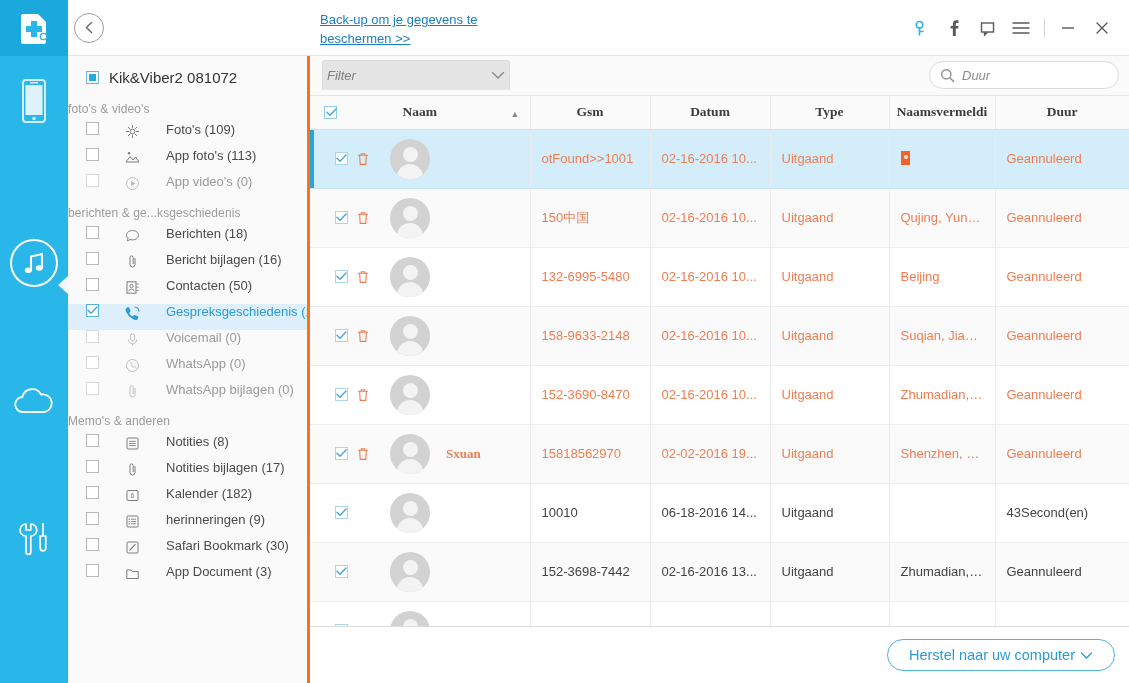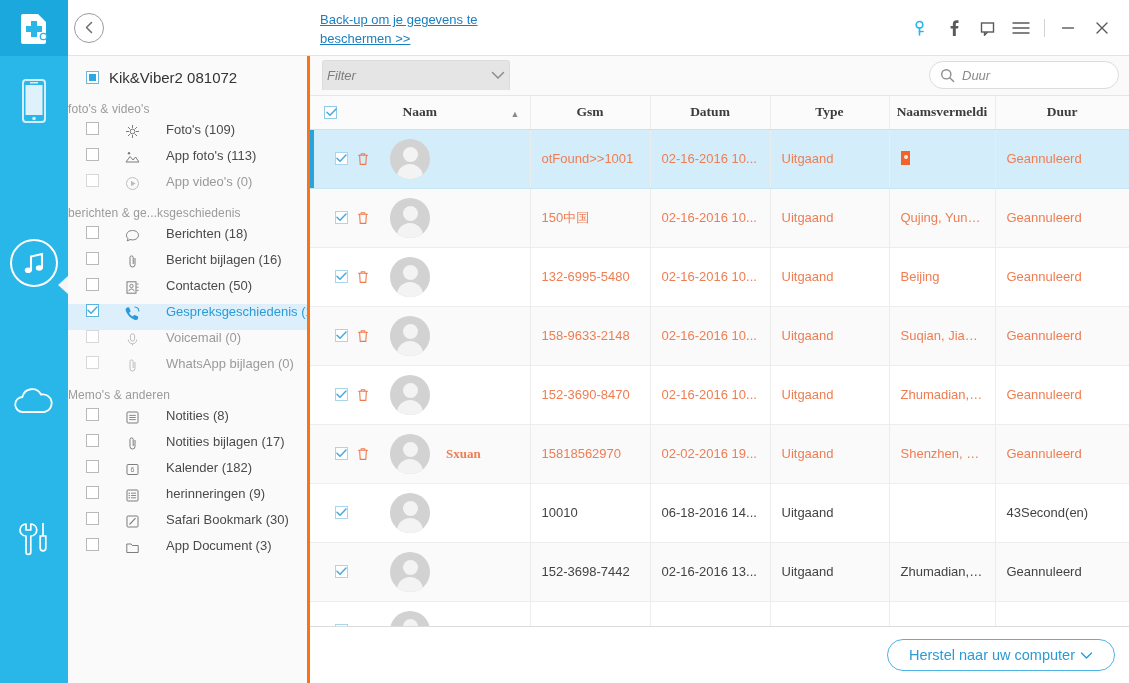--- a/index.html
+++ b/index.html
@@ -423,20 +423,30 @@
             <div class="cat dim">
               <span class="cb"></span>
               <span class="ic">
                 <svg width="15" height="15" viewBox="0 0 15 15">
                   <rect x="5.4" y="1.8" width="4.2" height="7.2" rx="2.1" fill="none" stroke="currentColor" stroke-width="1"></rect>
                   <path d="M3.3 7.6 a4.2 4.2 0 0 0 8.4 0" fill="none" stroke="currentColor" stroke-width="1"></path>
                   <path d="M7.5 11.8 V13.5" stroke="currentColor" stroke-width="1"></path>
                 </svg>
               </span>
               <span class="lbl">Voicemail (0)</span>
+            </div>
+            <div class="cat dim">
+              <span class="cb"></span>
+              <span class="ic">
+                <svg width="15" height="15" viewBox="0 0 15 15">
+                  <circle cx="7.5" cy="7.5" r="6" fill="none" stroke="currentColor" stroke-width="1"></circle>
+                  <path d="M5.4 4.8 c0.7 -0.3 1 0 1.2 0.5 l0.4 1 c0.1 0.4 0 0.6 -0.3 0.9 l-0.3 0.3 c0.4 0.8 1 1.4 1.8 1.8 l0.3 -0.3 c0.3 -0.3 0.5 -0.4 0.9 -0.3 l1 0.4 c0.5 0.2 0.8 0.5 0.5 1.2" fill="none" stroke="currentColor" stroke-width="1"></path>
+                </svg>
+              </span>
+              <span class="lbl">WhatsApp (0)</span>
             </div>
             <div class="cat dim">
               <span class="cb"></span>
               <span class="ic">
                 <svg width="15" height="15" viewBox="0 0 15 15">
                   <path d="M10 4 V10.5 a2.5 2.5 0 0 1 -5 0 V3.5 a1.6 1.6 0 0 1 3.2 0 V10" fill="none" stroke="currentColor" stroke-width="1"></path>
                 </svg>
               </span>
               <span class="lbl">WhatsApp bijlagen (0)</span>
             </div>

